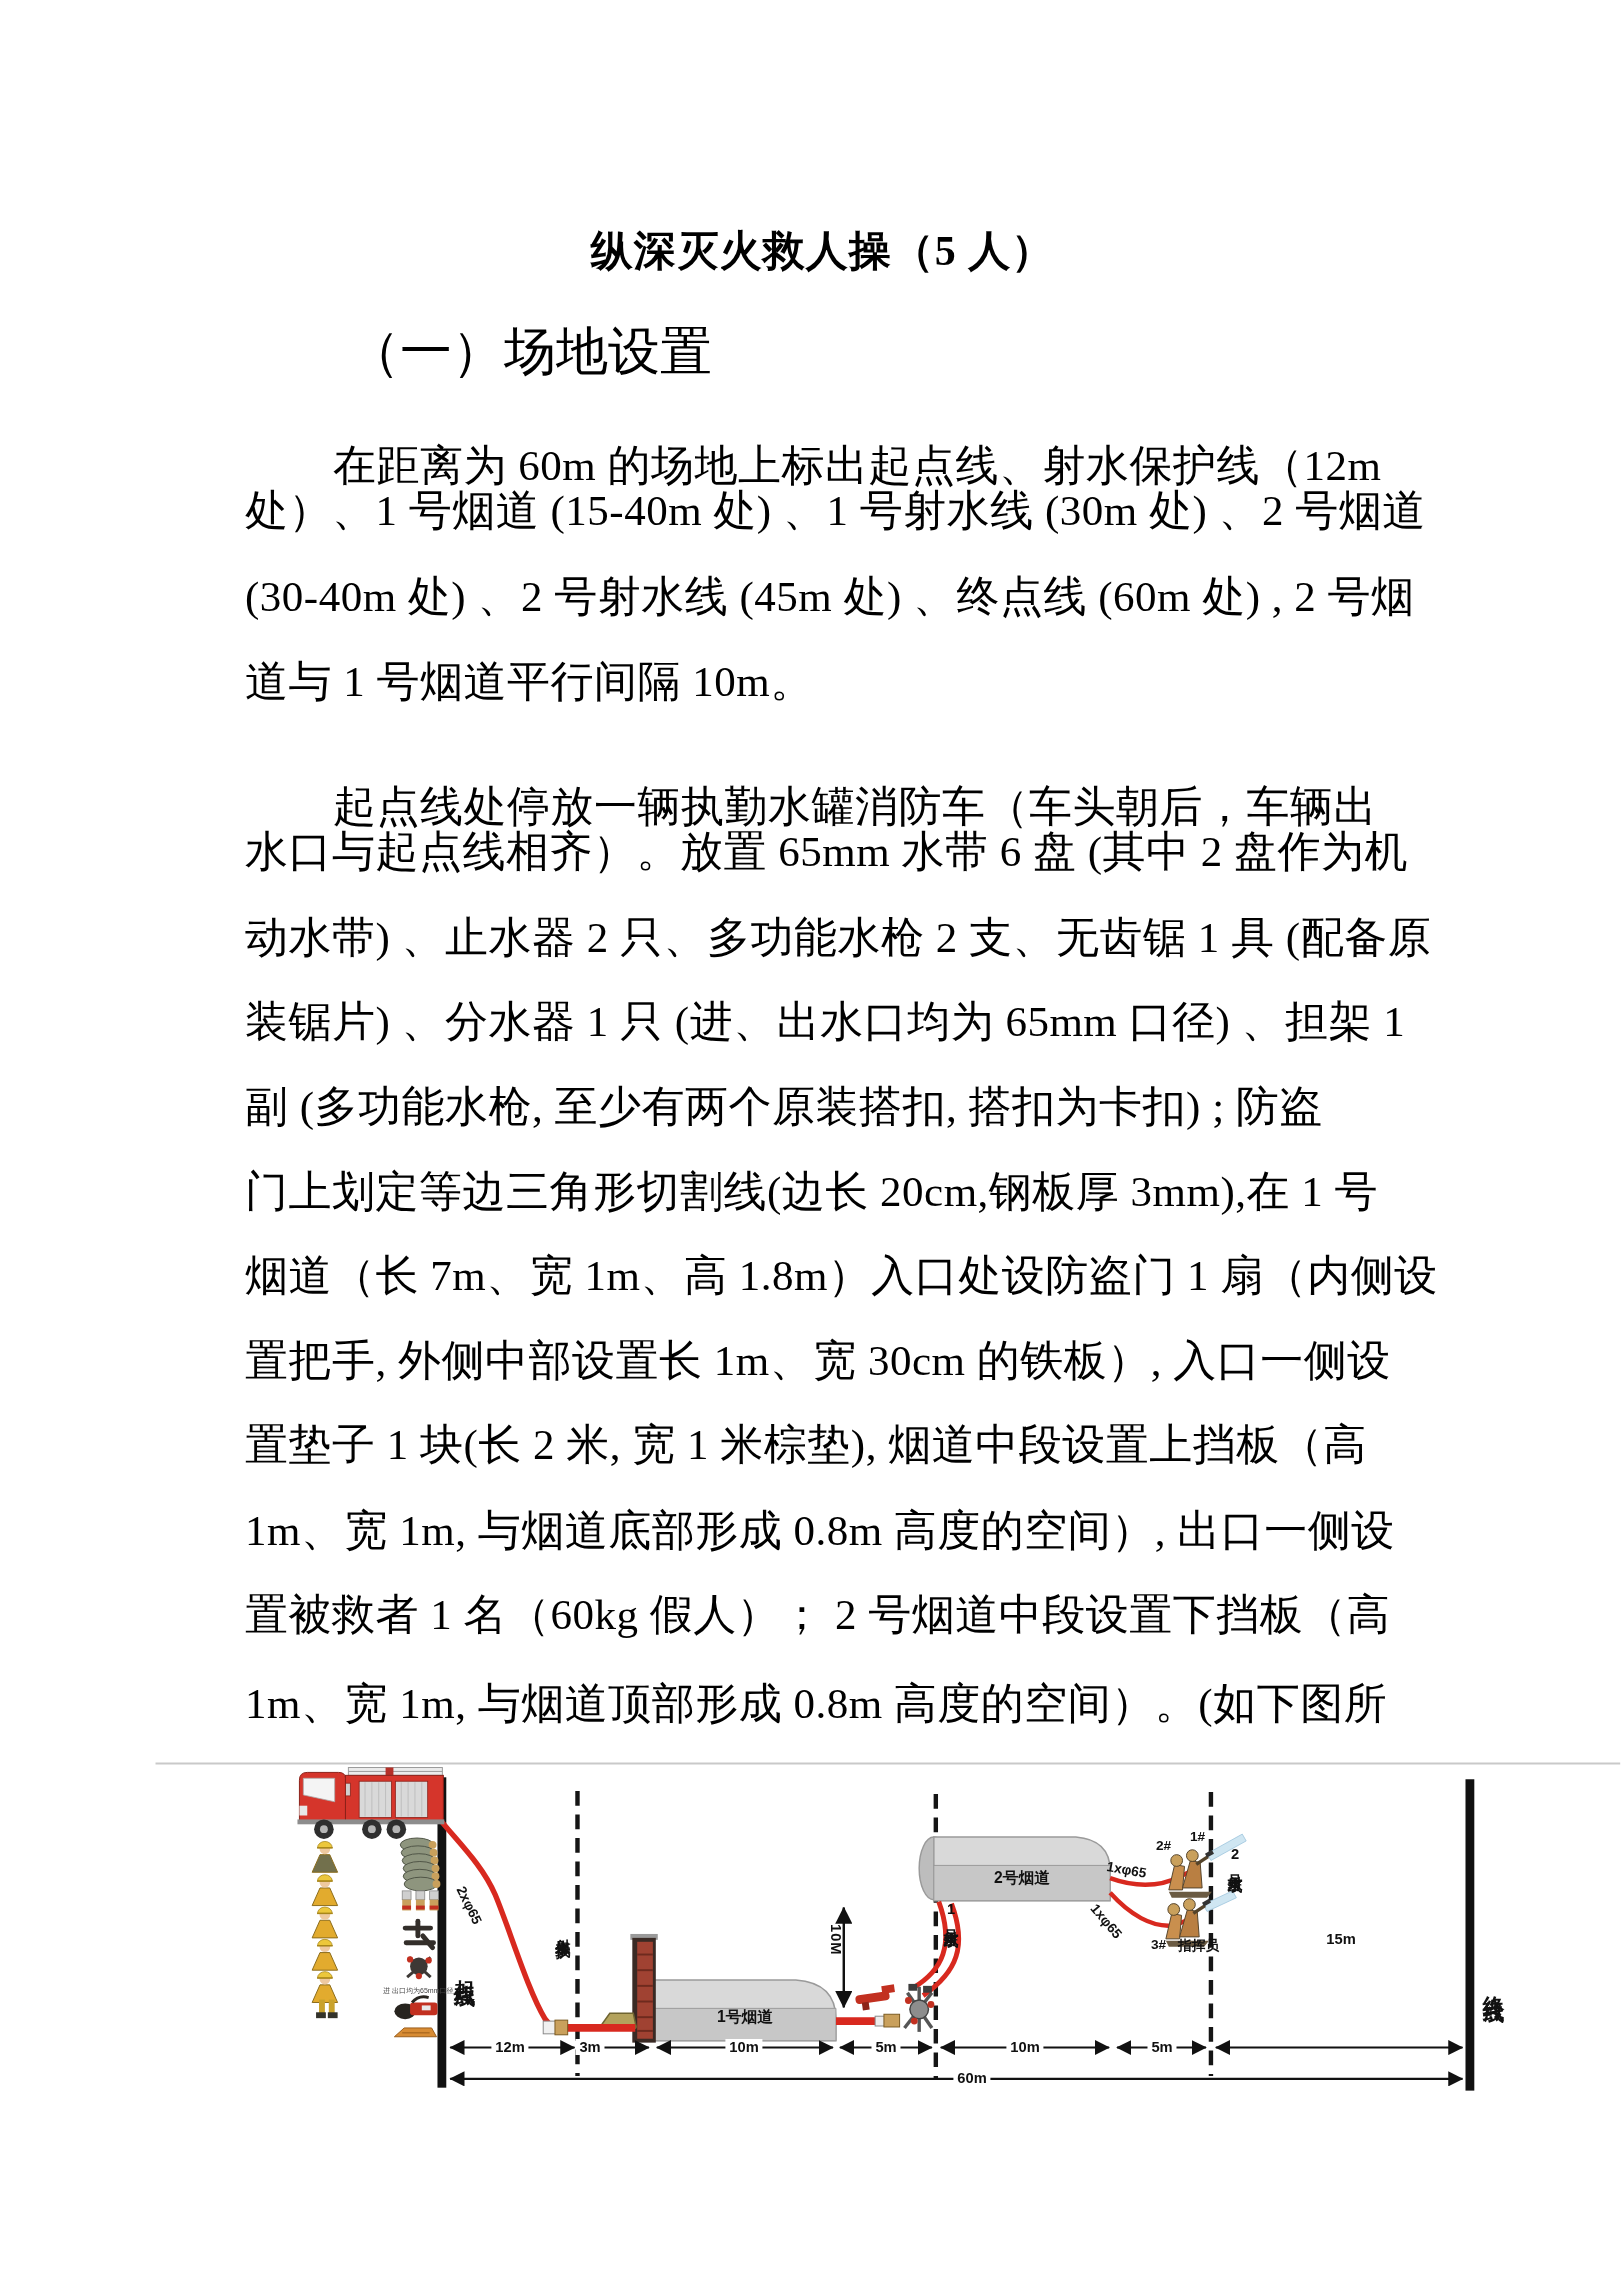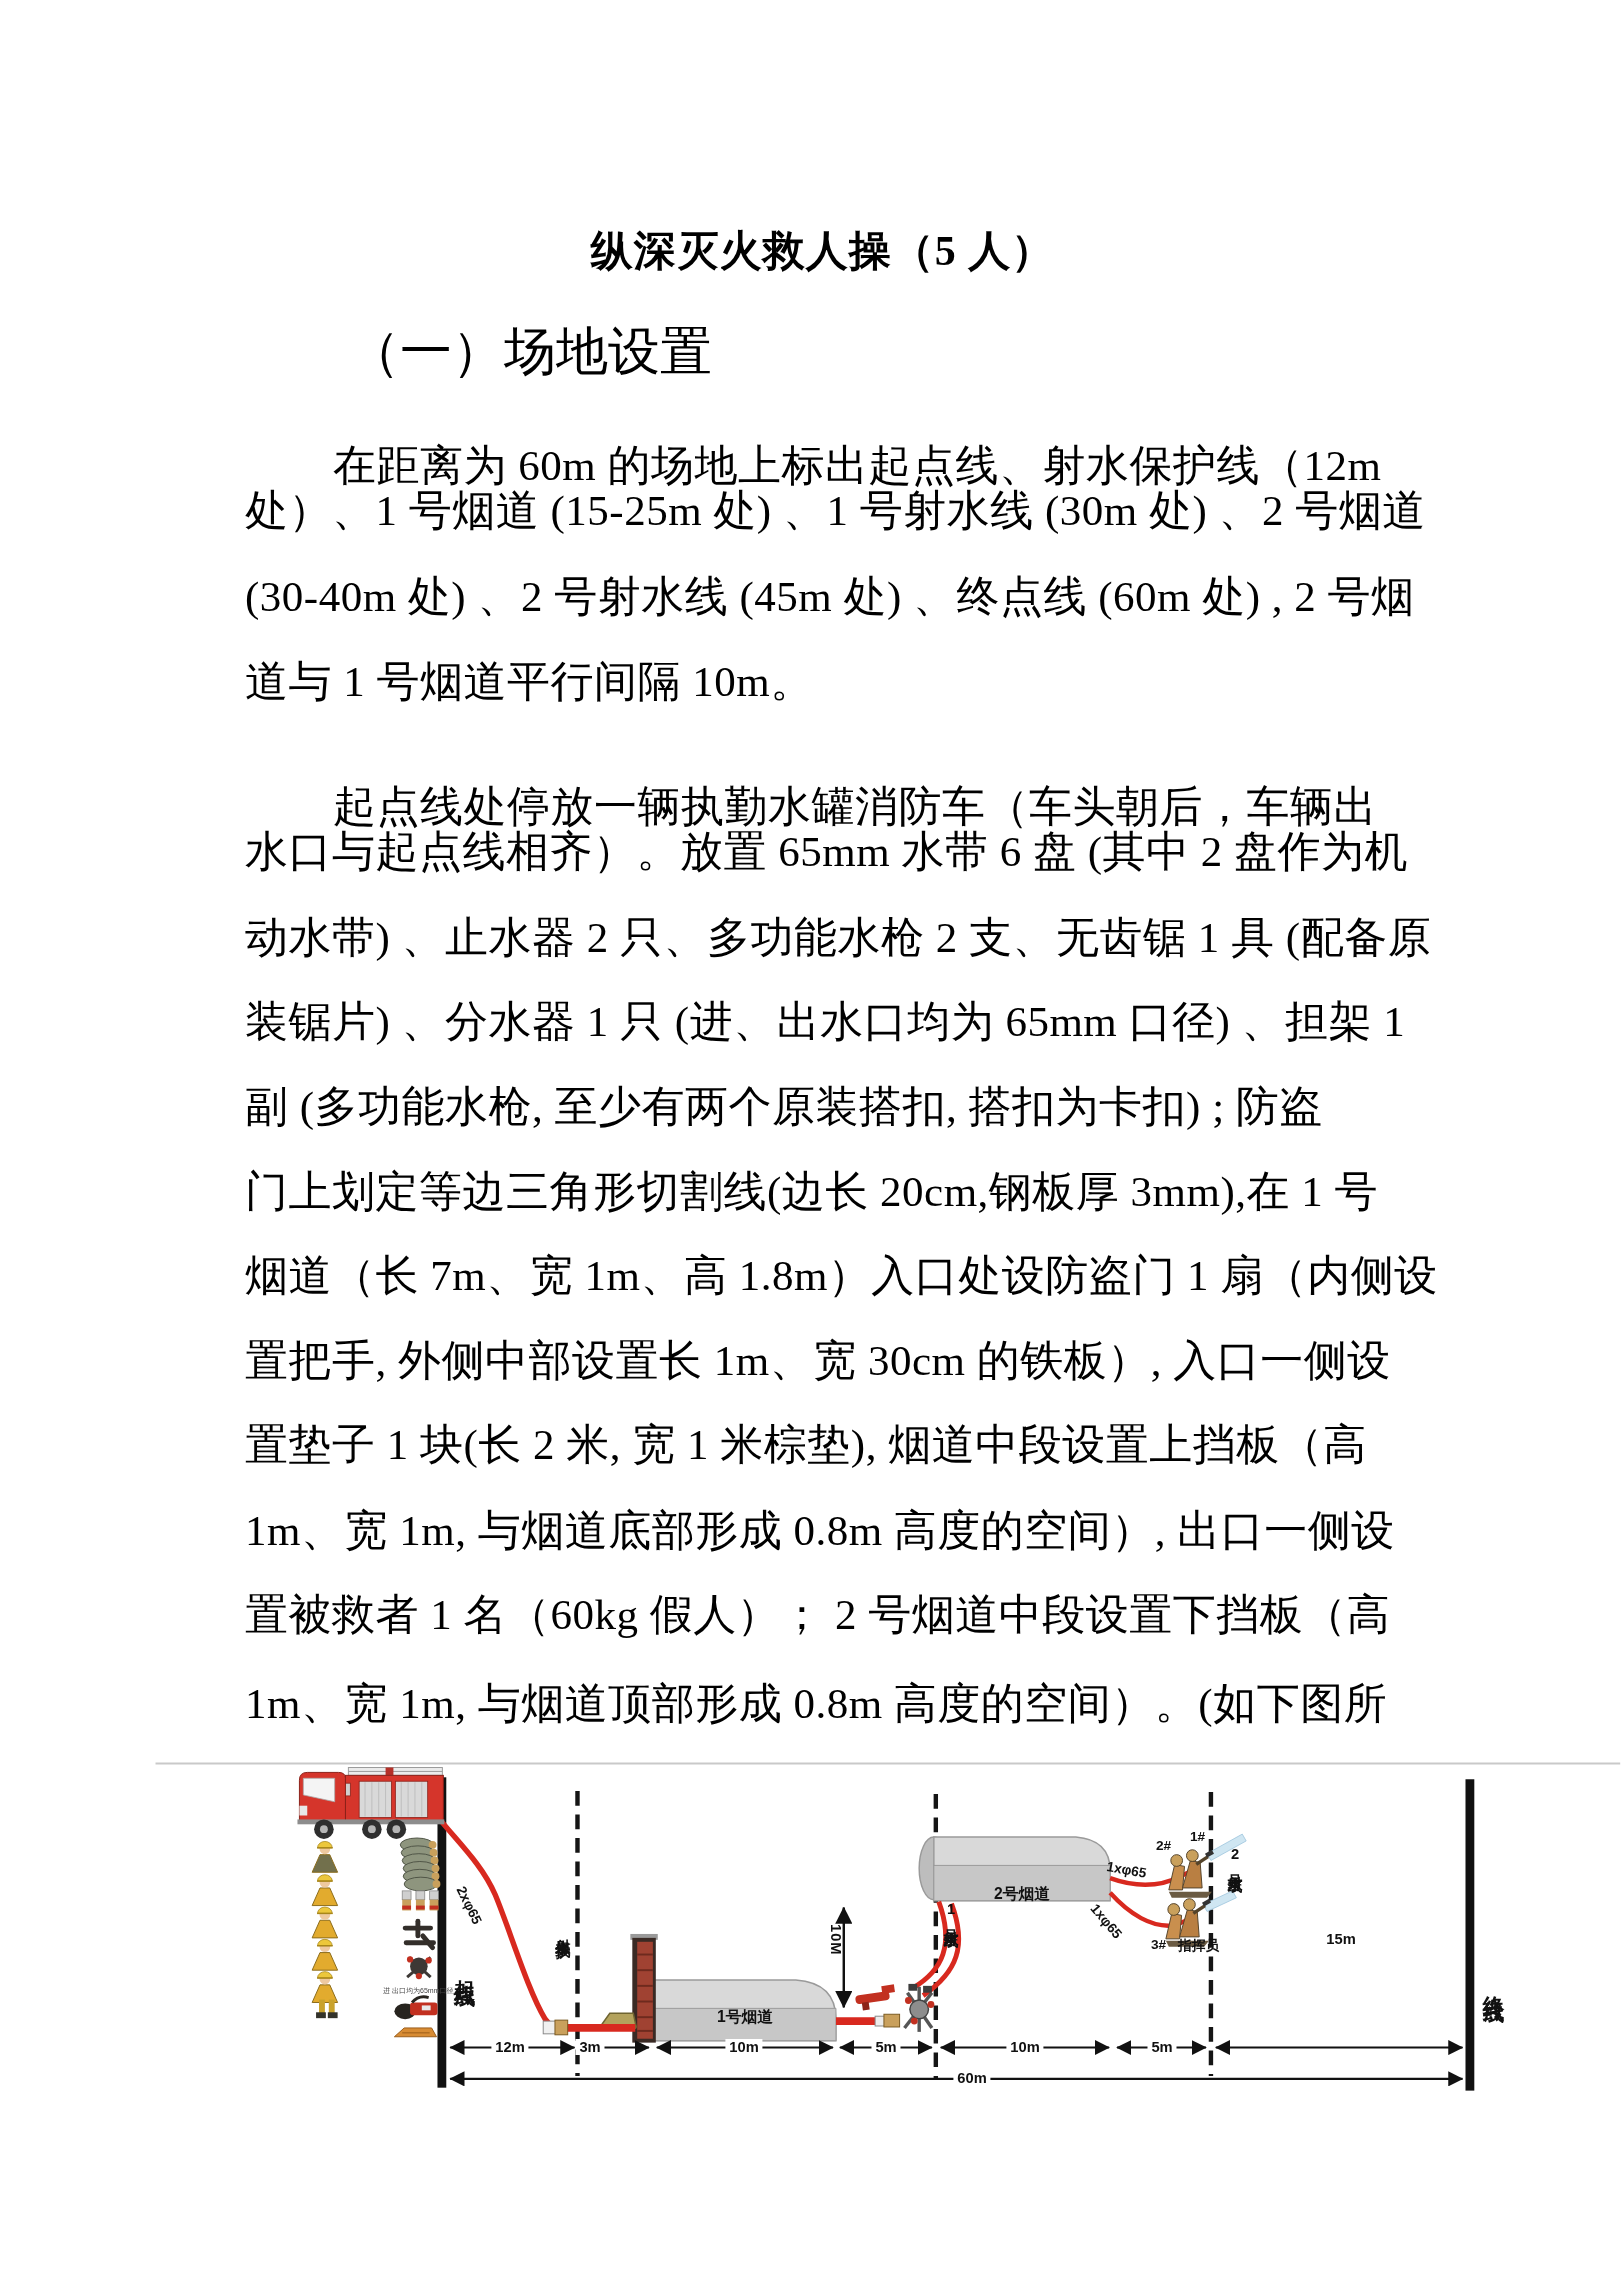--- a/index.html
+++ b/index.html
@@ -23,21 +23,21 @@
 </style>
 </head>
 <body>
 
 <div class="page">
 
   <div class="title">纵深灭火救人操（5 人）</div>
   <div class="heading">（一）场地设置</div>
 
   <div class="bodyline indent" style="top:397px">在距离为 60m 的场地上标出起点线、射水保护线（12m</div>
-  <div class="bodyline" style="top:482px">处）、1 号烟道 (15-25m 处) 、1 号射水线 (30m 处) 、2 号烟道</div>
+  <div class="bodyline" style="top:482px">处）、1 号烟道 (15-40m 处) 、1 号射水线 (30m 处) 、2 号烟道</div>
   <div class="bodyline" style="top:568px">(30-40m 处) 、2 号射水线 (45m 处) 、终点线 (60m 处) , 2 号烟</div>
   <div class="bodyline" style="top:653px">道与 1 号烟道平行间隔 10m。</div>
   <div class="bodyline indent" style="top:738px">起点线处停放一辆执勤水罐消防车（车头朝后，车辆出</div>
   <div class="bodyline" style="top:823px">水口与起点线相齐）。放置 65mm 水带 6 盘 (其中 2 盘作为机</div>
   <div class="bodyline" style="top:909px">动水带) 、止水器 2 只、多功能水枪 2 支、无齿锯 1 具 (配备原</div>
   <div class="bodyline" style="top:993px">装锯片) 、分水器 1 只 (进、出水口均为 65mm 口径) 、担架 1</div>
   <div class="bodyline" style="top:1078px">副 (多功能水枪, 至少有两个原装搭扣, 搭扣为卡扣) ; 防盗</div>
   <div class="bodyline" style="top:1163px">门上划定等边三角形切割线(边长 20cm,钢板厚 3mm),在 1 号</div>
   <div class="bodyline" style="top:1247px">烟道（长 7m、宽 1m、高 1.8m）入口处设防盗门 1 扇（内侧设</div>
   <div class="bodyline" style="top:1332px">置把手, 外侧中部设置长 1m、宽 30cm 的铁板）, 入口一侧设</div>
@@ -265,21 +265,21 @@
   </svg>
 
   <div class="dlabel vlabel" style="left:450px;top:1963px;font-size:21.6px;">起点线</div>
   <div class="dlabel vlabel" style="left:553px;top:1927px;font-size:15px;letter-spacing:1px;">射水保护线</div>
   <div class="dlabel vlabel" style="left:941px;top:1901px;font-size:14.7px;letter-spacing:1px;">1号射水线</div>
   <div class="dlabel vlabel" style="left:1225px;top:1846px;font-size:14.7px;letter-spacing:1px;">2号射水线</div>
   <div class="dlabel vlabel" style="left:1479px;top:1979px;font-size:21.6px;">终点线</div>
   <div class="dlabel gap10m" style="left:828px;top:1924px;">10M</div>
 
   <div class="dlabel tun" style="left:745px;top:2007px;">1号烟道</div>
-  <div class="dlabel tun" style="left:1022px;top:1868px;margin-top:16px;">2号烟道</div>
+  <div class="dlabel tun" style="left:1022px;top:1868px;">2号烟道</div>
 
   <div class="dlabel rot" style="left:467px;top:1884px;transform:rotate(64deg);">2xφ65</div>
   <div class="dlabel rot" style="left:1108px;top:1859px;transform:rotate(10deg);">1xφ65</div>
   <div class="dlabel rot" style="left:1099px;top:1901px;transform:rotate(50deg);">1xφ65</div>
 
   <div class="dlabel hash" style="left:1190px;top:1829px;">1#</div>
   <div class="dlabel hash" style="left:1156px;top:1838px;">2#</div>
   <div class="dlabel hash" style="left:1151px;top:1937px;">3#</div>
   <div class="dlabel hash" style="left:1178px;top:1937px;">指挥员</div>
 

